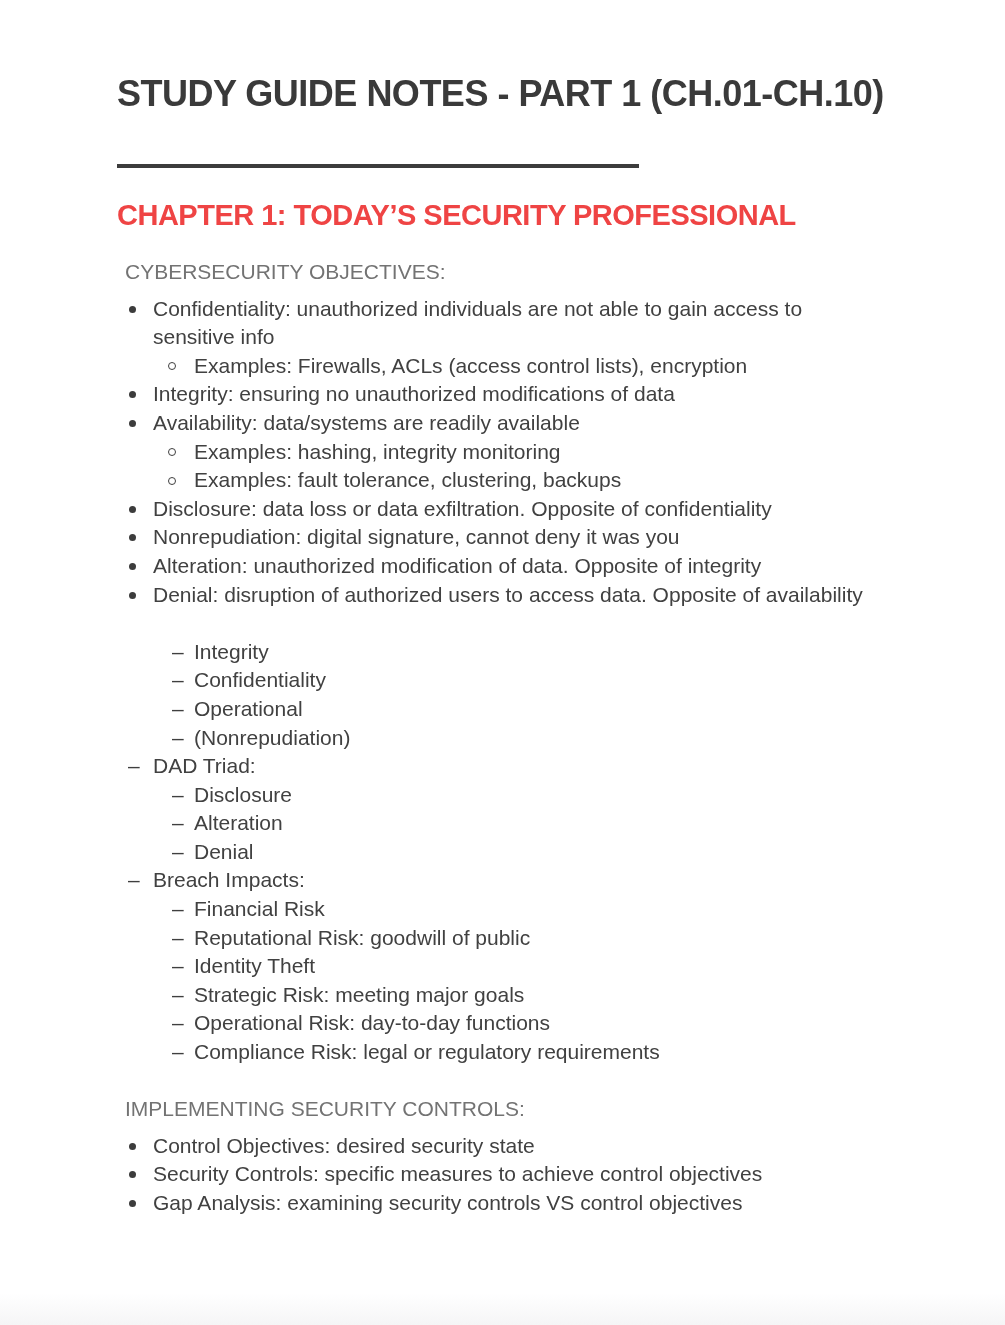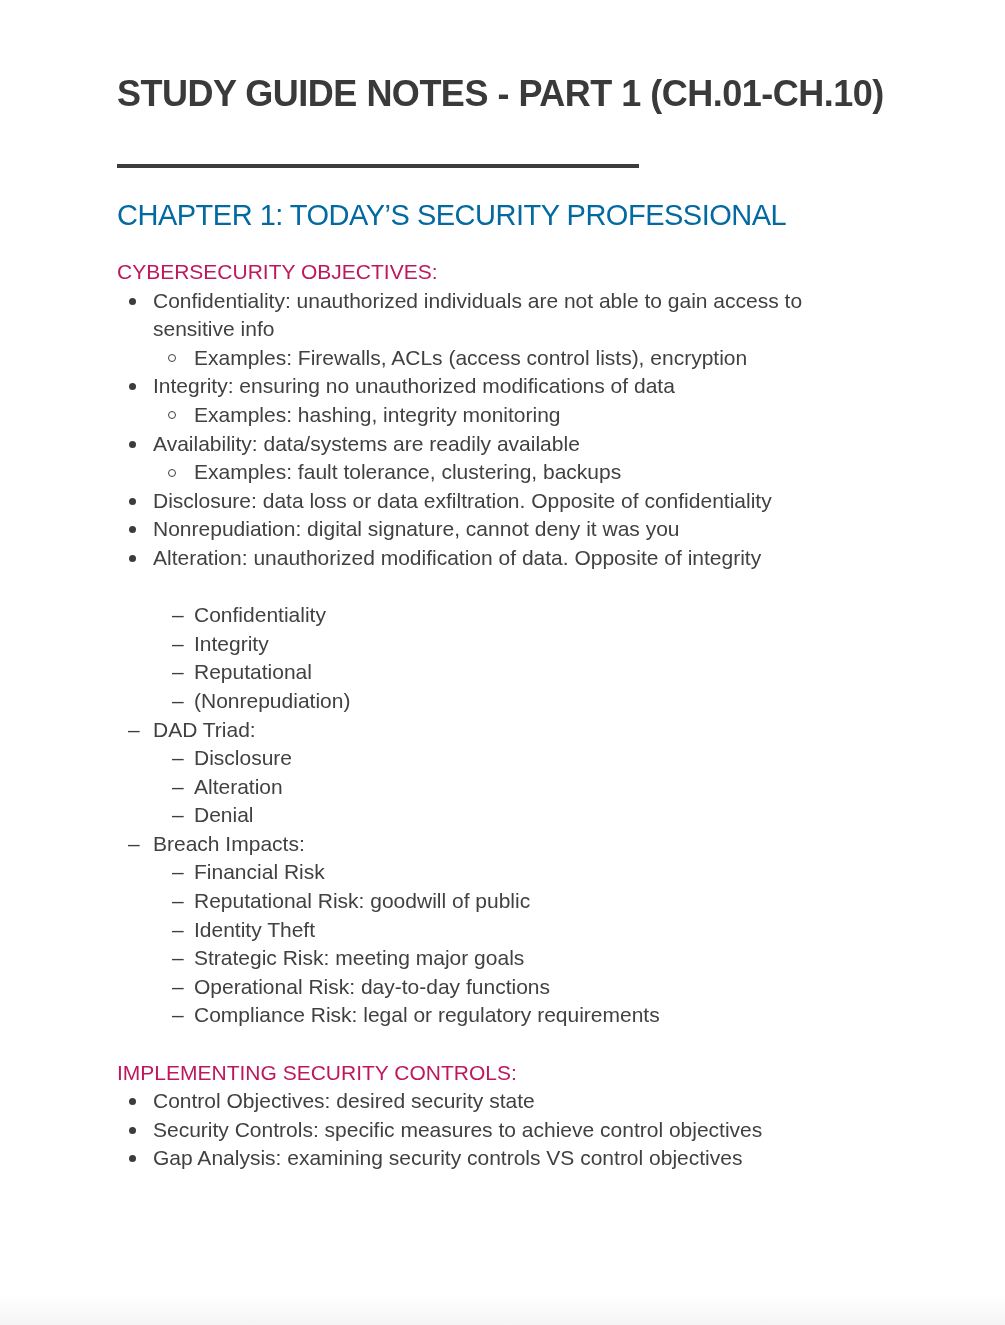--- a/index.html
+++ b/index.html
@@ -31,35 +31,35 @@
     margin-top: 54px;
     width: 522px;
     height: 4px;
     background: #3c3c3c;
     border: none;
   }
   h2.chapter-heading {
     margin: 30px 0 0 0;
     font-size: 29px;
     line-height: 34px;
-    font-weight: normal;
+    font-weight: bold;
     letter-spacing: -0.5px;
-    color: #0369a1;
+    color: #ef4444;
   }
   #content {
     width: 764px;
     font-size: 21px;
     line-height: 28.6px;
     color: #414141;
   }
   .block { margin-top: 28.6px; }
   .block.first { margin-top: 26px; }
   .section-label {
-    margin: 0;
-    color: #be185d;
+    margin: 8px;
+    color: #737373;
   }
   .item {
     position: relative;
     margin: 0;
   }
   .item.l1 { padding-left: 36px; }
   .item.l2 { padding-left: 77px; }
   .marker { position: absolute; display: block; }
   .marker.disc {
     left: 11.5px; top: 11px;
@@ -93,31 +93,32 @@
   <div class="doc">
     <h1 class="page-title">STUDY GUIDE NOTES - PART 1 (CH.01-CH.10)</h1>
     <div class="divider"></div>
     <h2 class="chapter-heading">CHAPTER 1: TODAY’S SECURITY PROFESSIONAL</h2>
     <div id="content">
         <div class="block first">
           <p class="section-label">CYBERSECURITY OBJECTIVES:</p>
           <div class="item l1"><span class="marker disc"></span><span>Confidentiality: unauthorized individuals are not able to gain access to sensitive info</span></div>
           <div class="item l2"><span class="marker circle"></span><span>Examples: Firewalls, ACLs (access control lists), encryption</span></div>
           <div class="item l1"><span class="marker disc"></span><span>Integrity: ensuring no unauthorized modifications of data</span></div>
+          <div class="item l1"><span class="marker disc"></span><span>Availability: data/systems are readily available</span></div>
           <div class="item l2"><span class="marker circle"></span><span>Examples: hashing, integrity monitoring</span></div>
-          <div class="item l1"><span class="marker disc"></span><span>Availability: data/systems are readily available</span></div>
           <div class="item l2"><span class="marker circle"></span><span>Examples: fault tolerance, clustering, backups</span></div>
           <div class="item l1"><span class="marker disc"></span><span>Disclosure: data loss or data exfiltration. Opposite of confidentiality</span></div>
           <div class="item l1"><span class="marker disc"></span><span>Nonrepudiation: digital signature, cannot deny it was you</span></div>
           <div class="item l1"><span class="marker disc"></span><span>Alteration: unauthorized modification of data. Opposite of integrity</span></div>
+          <div class="item l1"><span class="marker disc"></span><span>Denial: disruption of authorized users to access data. Opposite of availability</span></div>
         </div>
         <div class="block">
+          <div class="item l2"><span class="marker dash-l2"></span><span>Integrity</span></div>
           <div class="item l2"><span class="marker dash-l2"></span><span>Confidentiality</span></div>
-          <div class="item l2"><span class="marker dash-l2"></span><span>Integrity</span></div>
-          <div class="item l2"><span class="marker dash-l2"></span><span>Reputational</span></div>
+          <div class="item l2"><span class="marker dash-l2"></span><span>Operational</span></div>
           <div class="item l2"><span class="marker dash-l2"></span><span>(Nonrepudiation)</span></div>
           <div class="item l1"><span class="marker dash-l1"></span><span>DAD Triad:</span></div>
           <div class="item l2"><span class="marker dash-l2"></span><span>Disclosure</span></div>
           <div class="item l2"><span class="marker dash-l2"></span><span>Alteration</span></div>
           <div class="item l2"><span class="marker dash-l2"></span><span>Denial</span></div>
           <div class="item l1"><span class="marker dash-l1"></span><span>Breach Impacts:</span></div>
           <div class="item l2"><span class="marker dash-l2"></span><span>Financial Risk</span></div>
           <div class="item l2"><span class="marker dash-l2"></span><span>Reputational Risk: goodwill of public</span></div>
           <div class="item l2"><span class="marker dash-l2"></span><span>Identity Theft</span></div>
           <div class="item l2"><span class="marker dash-l2"></span><span>Strategic Risk: meeting major goals</span></div>

